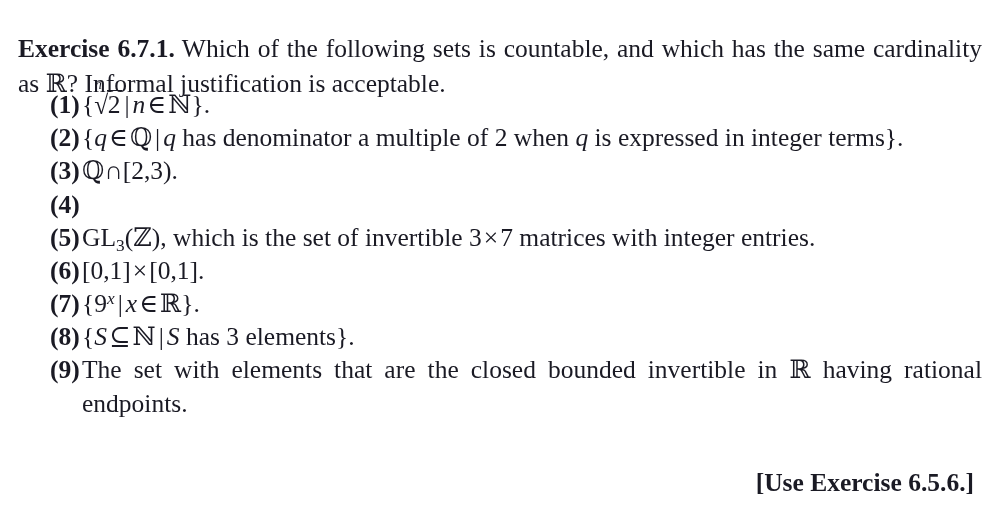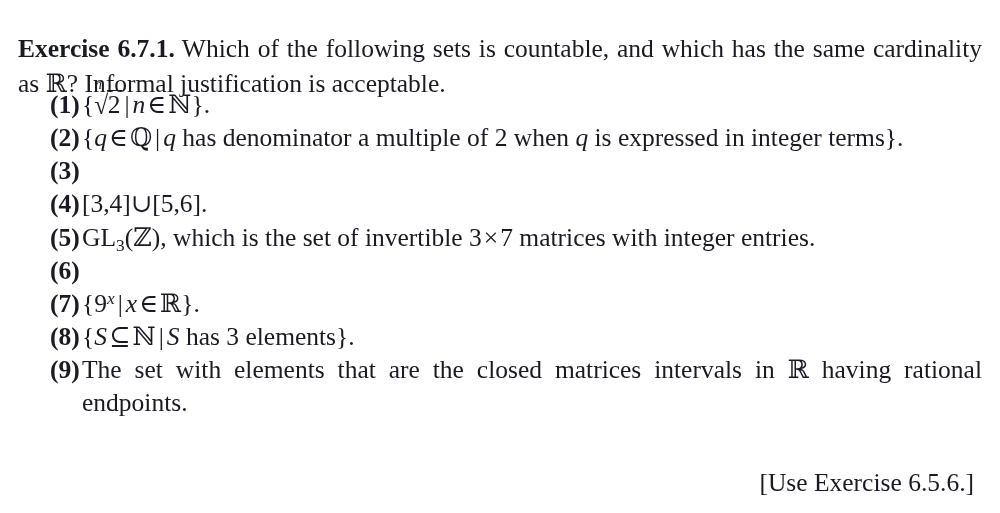--- a/index.html
+++ b/index.html
@@ -142,20 +142,21 @@
   }
 
   
   .ref-note {
     position: absolute;
     right: 18px;
     top: 466px;
     font-size: 25.5px;
     line-height: 33px;
     white-space: nowrap;
+    font-weight: bold;
   }
 </style>
 </head>
 <body>
 
 <div class="page">
 
   <p class="exercise-head">
     <span class="lead">Exercise 6.7.1.</span><span class="lead-gap"></span><span>Which of the following sets is countable, and which has the same cardinality as </span><span class="bb">ℝ</span><span>? Informal justification is acceptable.</span>
   </p>
@@ -167,48 +168,49 @@
       <span class="body"><span class="mr">{</span><span class="root"><span class="idx">n</span><span class="sign">√</span><span class="rad">2</span></span><span class="mid">|</span><span class="mi">n</span><span class="op">∈</span><span class="bb">ℕ</span><span class="mr">}.</span></span>
     </div>
 
     <div class="ex-item wrap">
       <span class="marker">(2)</span>
       <span class="body"><span class="mr">{</span><span class="mi">q</span><span class="op">∈</span><span class="bb">ℚ</span><span class="mid">|</span><span class="mi">q</span><span> has denominator a multiple of 2 when </span><span class="mi">q</span><span> is expressed in integer terms</span><span class="mr">}.</span></span>
     </div>
 
     <div class="ex-item nowrap">
       <span class="marker">(3)</span>
+      <span class="body"><span class="bb">ℚ</span><span class="mr">∩</span><span class="mr">[2,3).</span></span>
     </div>
 
     <div class="ex-item nowrap">
       <span class="marker">(4)</span>
-      <span class="body"><span class="mr">[3,4]</span><span class="mr">∪</span><span class="mr">[5,6].</span></span>
     </div>
 
     <div class="ex-item nowrap">
       <span class="marker">(5)</span>
       <span class="body"><span class="mr">GL</span><sub>3</sub><span class="mr">(</span><span class="bb">ℤ</span><span class="mr">),</span><span> which is the set of invertible 3</span><span class="op">×</span><span>7 matrices with integer entries.</span></span>
     </div>
 
     <div class="ex-item nowrap">
       <span class="marker">(6)</span>
+      <span class="body"><span class="mr">[0,1]</span><span class="op">×</span><span class="mr">[0,1].</span></span>
     </div>
 
     <div class="ex-item nowrap">
       <span class="marker">(7)</span>
       <span class="body"><span class="mr">{</span><span class="mr">9</span><sup class="mi">x</sup><span class="mid">|</span><span class="mi">x</span><span class="op">∈</span><span class="bb">ℝ</span><span class="mr">}.</span></span>
     </div>
 
     <div class="ex-item nowrap">
       <span class="marker">(8)</span>
       <span class="body"><span class="mr">{</span><span class="mi">S</span><span class="op">⊆</span><span class="bb">ℕ</span><span class="mid">|</span><span class="mi">S</span><span> has 3 elements</span><span class="mr">}.</span></span>
     </div>
 
     <div class="ex-item wrap">
       <span class="marker">(9)</span>
-      <span class="body"><span>The set with elements that are the closed matrices intervals in </span><span class="bb">ℝ</span><span> having ra­tional endpoints.</span></span>
+      <span class="body"><span>The set with elements that are the closed bounded invertible in </span><span class="bb">ℝ</span><span> having ra­tional endpoints.</span></span>
     </div>
 
   </div>
 
   <div class="ref-note">[Use Exercise 6.5.6.]</div>
 
 </div>
 
 </body></html>

